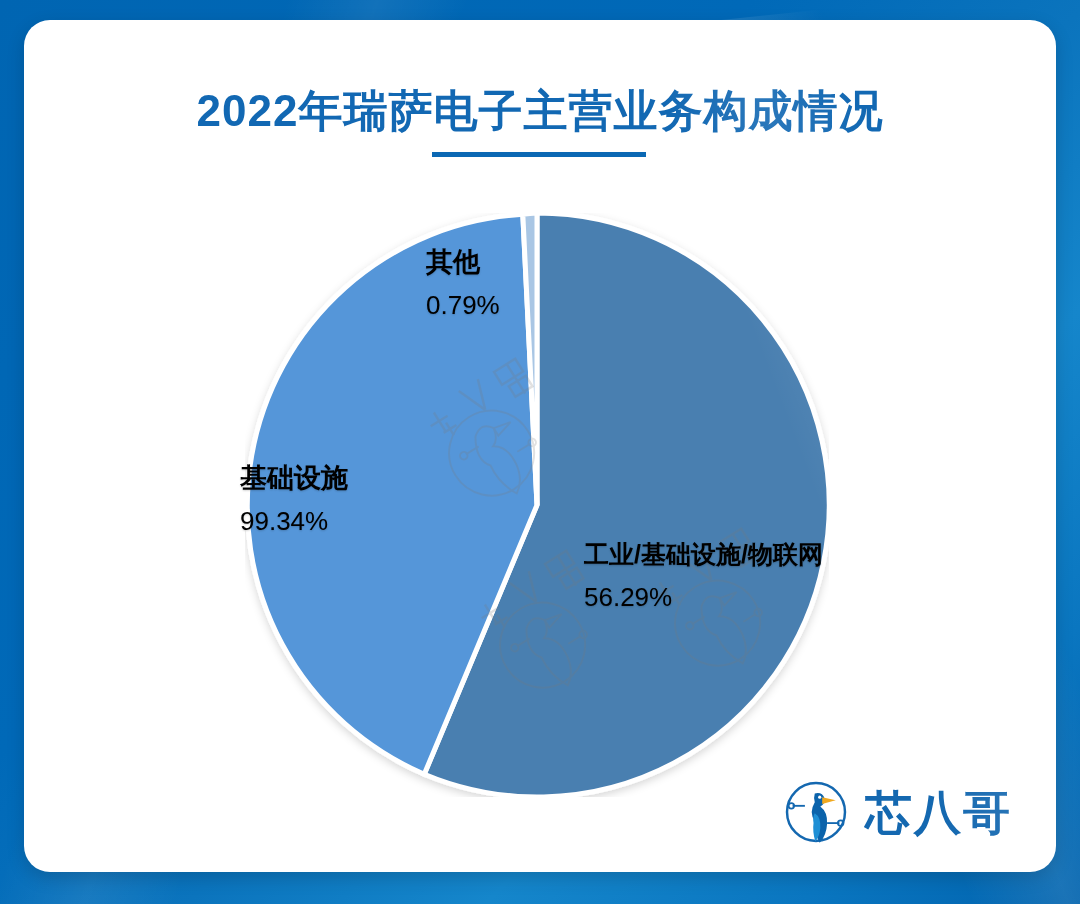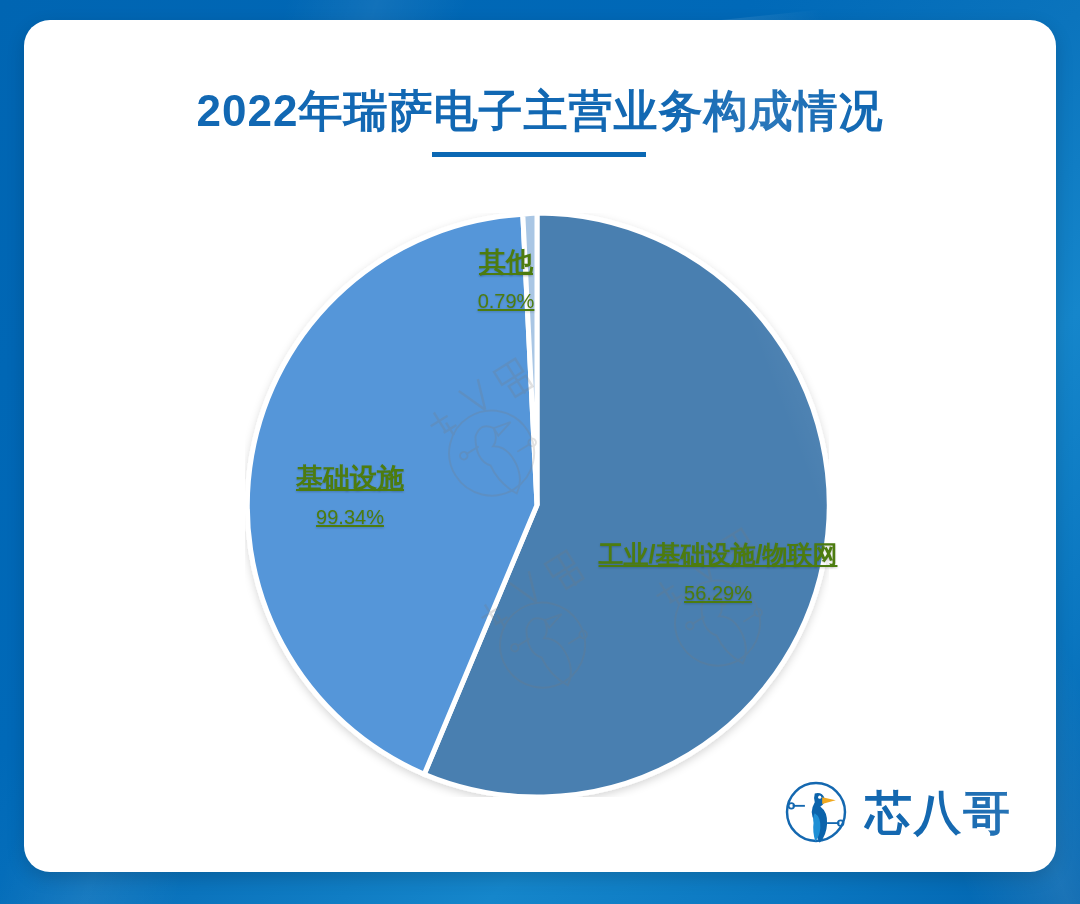--- a/index.html
+++ b/index.html
@@ -54,25 +54,25 @@
     position:absolute;pointer-events:none;opacity:.22;
     width:150px;height:150px;
   }
   .wm svg{width:100%;height:100%;display:block;}
   #wm1{left:404px;top:180px;transform:rotate(-32deg);}
   #wm2{left:630px;top:350px;transform:rotate(-32deg);}
   #wm3{left:455px;top:372px;transform:rotate(-32deg);}
 
   
   .slice-label{
-    position:absolute;color:#4d7c0f;text-align:center;
-    text-shadow:0 1px 2px rgba(0,0,0,.18);line-height:1.34;text-decoration:underline;
+    position:absolute;color:#000000;text-align:left;
+    text-shadow:0 1px 2px rgba(0,0,0,.18);line-height:1.34;
   }
   .slice-label .name{font-size:27px;font-weight:bold;display:block;}
-  .slice-label .pct{font-size:20px;font-weight:normal;display:block;margin-top:8px;}
+  .slice-label .pct{font-size:26px;font-weight:normal;display:block;margin-top:8px;}
   #label-other{left:402px;top:56px;width:160px;}
   #label-auto{left:216px;top:272px;width:220px;}
   #label-iot{left:560px;top:350px;width:268px;}
   #label-iot .name{font-size:25px;}
 
   
   #brand{
     position:absolute;right:44px;bottom:22px;height:76px;
     display:flex;align-items:center;gap:12px;
   }

